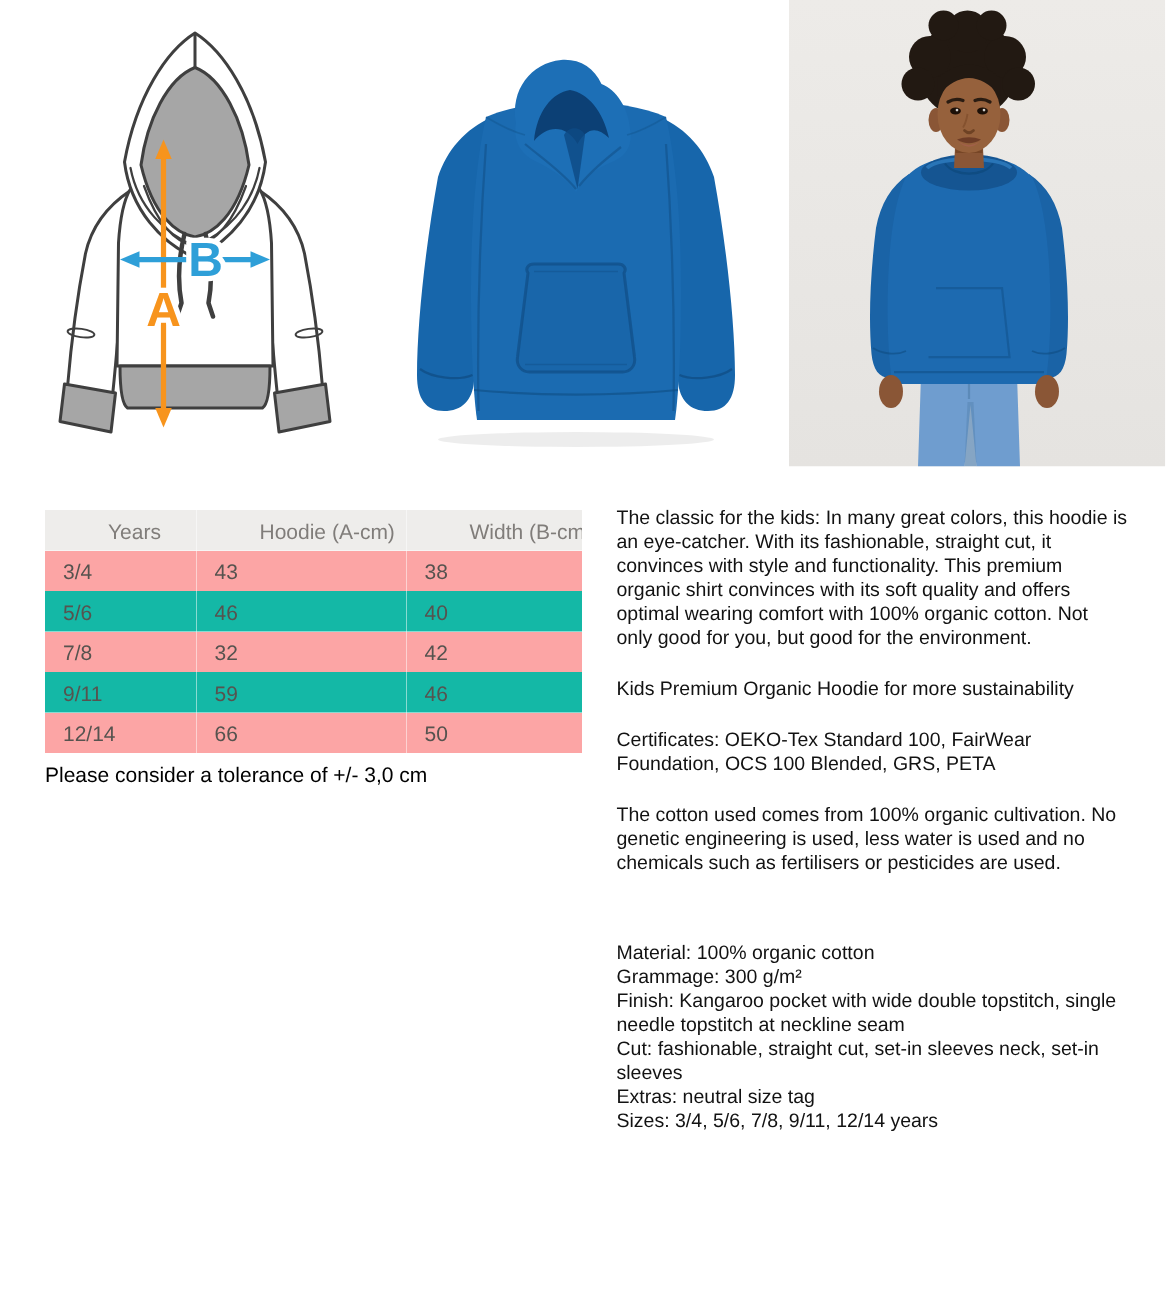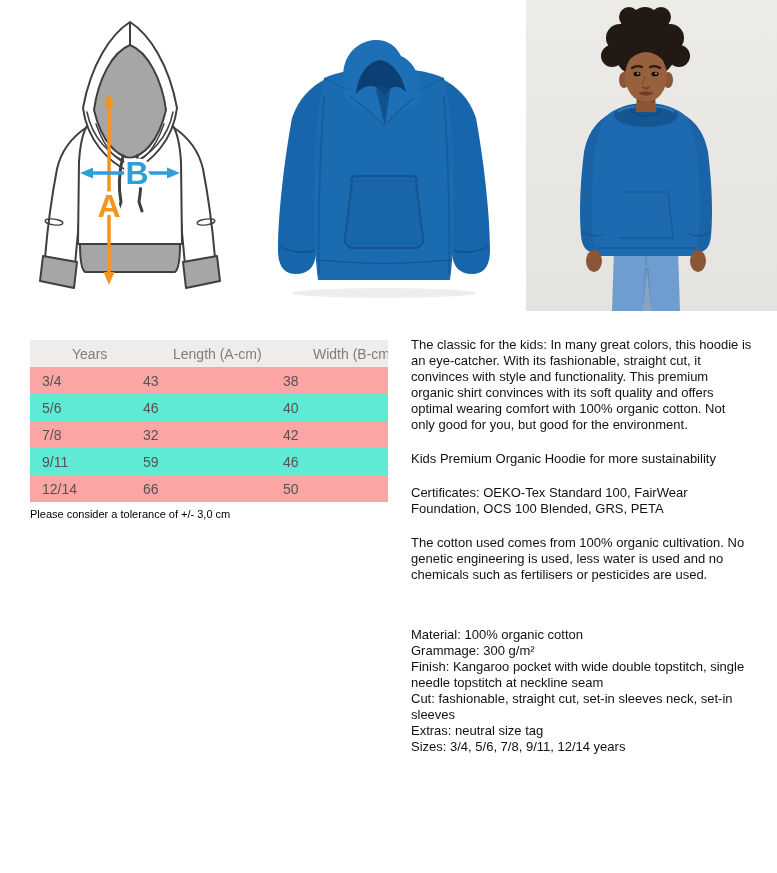--- a/index.html
+++ b/index.html
@@ -16,24 +16,24 @@
   
   table.size-table { position:absolute; left:30px; top:340px; width:358px;
     border-collapse:collapse; table-layout:fixed; font-size:14px; }
   table.size-table th, table.size-table td {
     height:27px; padding:0 0 0 12px; text-align:left; vertical-align:middle;
     font-weight:normal; white-space:nowrap; overflow:hidden; }
   table.size-table thead tr { background:#eeedeb; }
   table.size-table th { color:#807d7a;padding-left:42px; }
   table.size-table td { color:#56534f; }
   tr.row-dark  { background:#fca5a5; }
-  tr.row-light { background:#5eead4; }
+  tr.row-light { background:#14b8a6; }
 
   .tolerance-note { position:absolute; left:30px; top:508px; width:360px;
-    font-size:11px; color:#000000; }
+    font-size:14px; color:#000000; }
 
   
   .description { position:absolute; left:411px; top:337px; width:341px;
     font-size:13px; line-height:16px; color:#121212; }
   .description p { margin:0 0 18px 0; white-space:pre-line; }
   .description p:last-child { margin-bottom:0;margin-top:44px; }
 
   .diagram-label { font-weight:bold; font-size:32px; text-anchor:middle;
     paint-order:stroke; stroke:#ffffff; stroke-width:7px; stroke-linejoin:round; }
 </style>
@@ -186,21 +186,21 @@
 
   <table class="size-table">
     <colgroup>
         <col style="width:101px">
         <col style="width:140px">
         <col style="width:117px">
       </colgroup>
     <thead>
       <tr>
         <th>Years</th>
-        <th>Length (A-cm)</th>
+        <th>Hoodie (A-cm)</th>
         <th>Width (B-cm)</th>
       </tr>
     </thead>
     <tbody>
       <tr class="row-dark">
         <td>3/4</td>
         <td>43</td>
         <td>38</td>
       </tr>
       <tr class="row-light">

